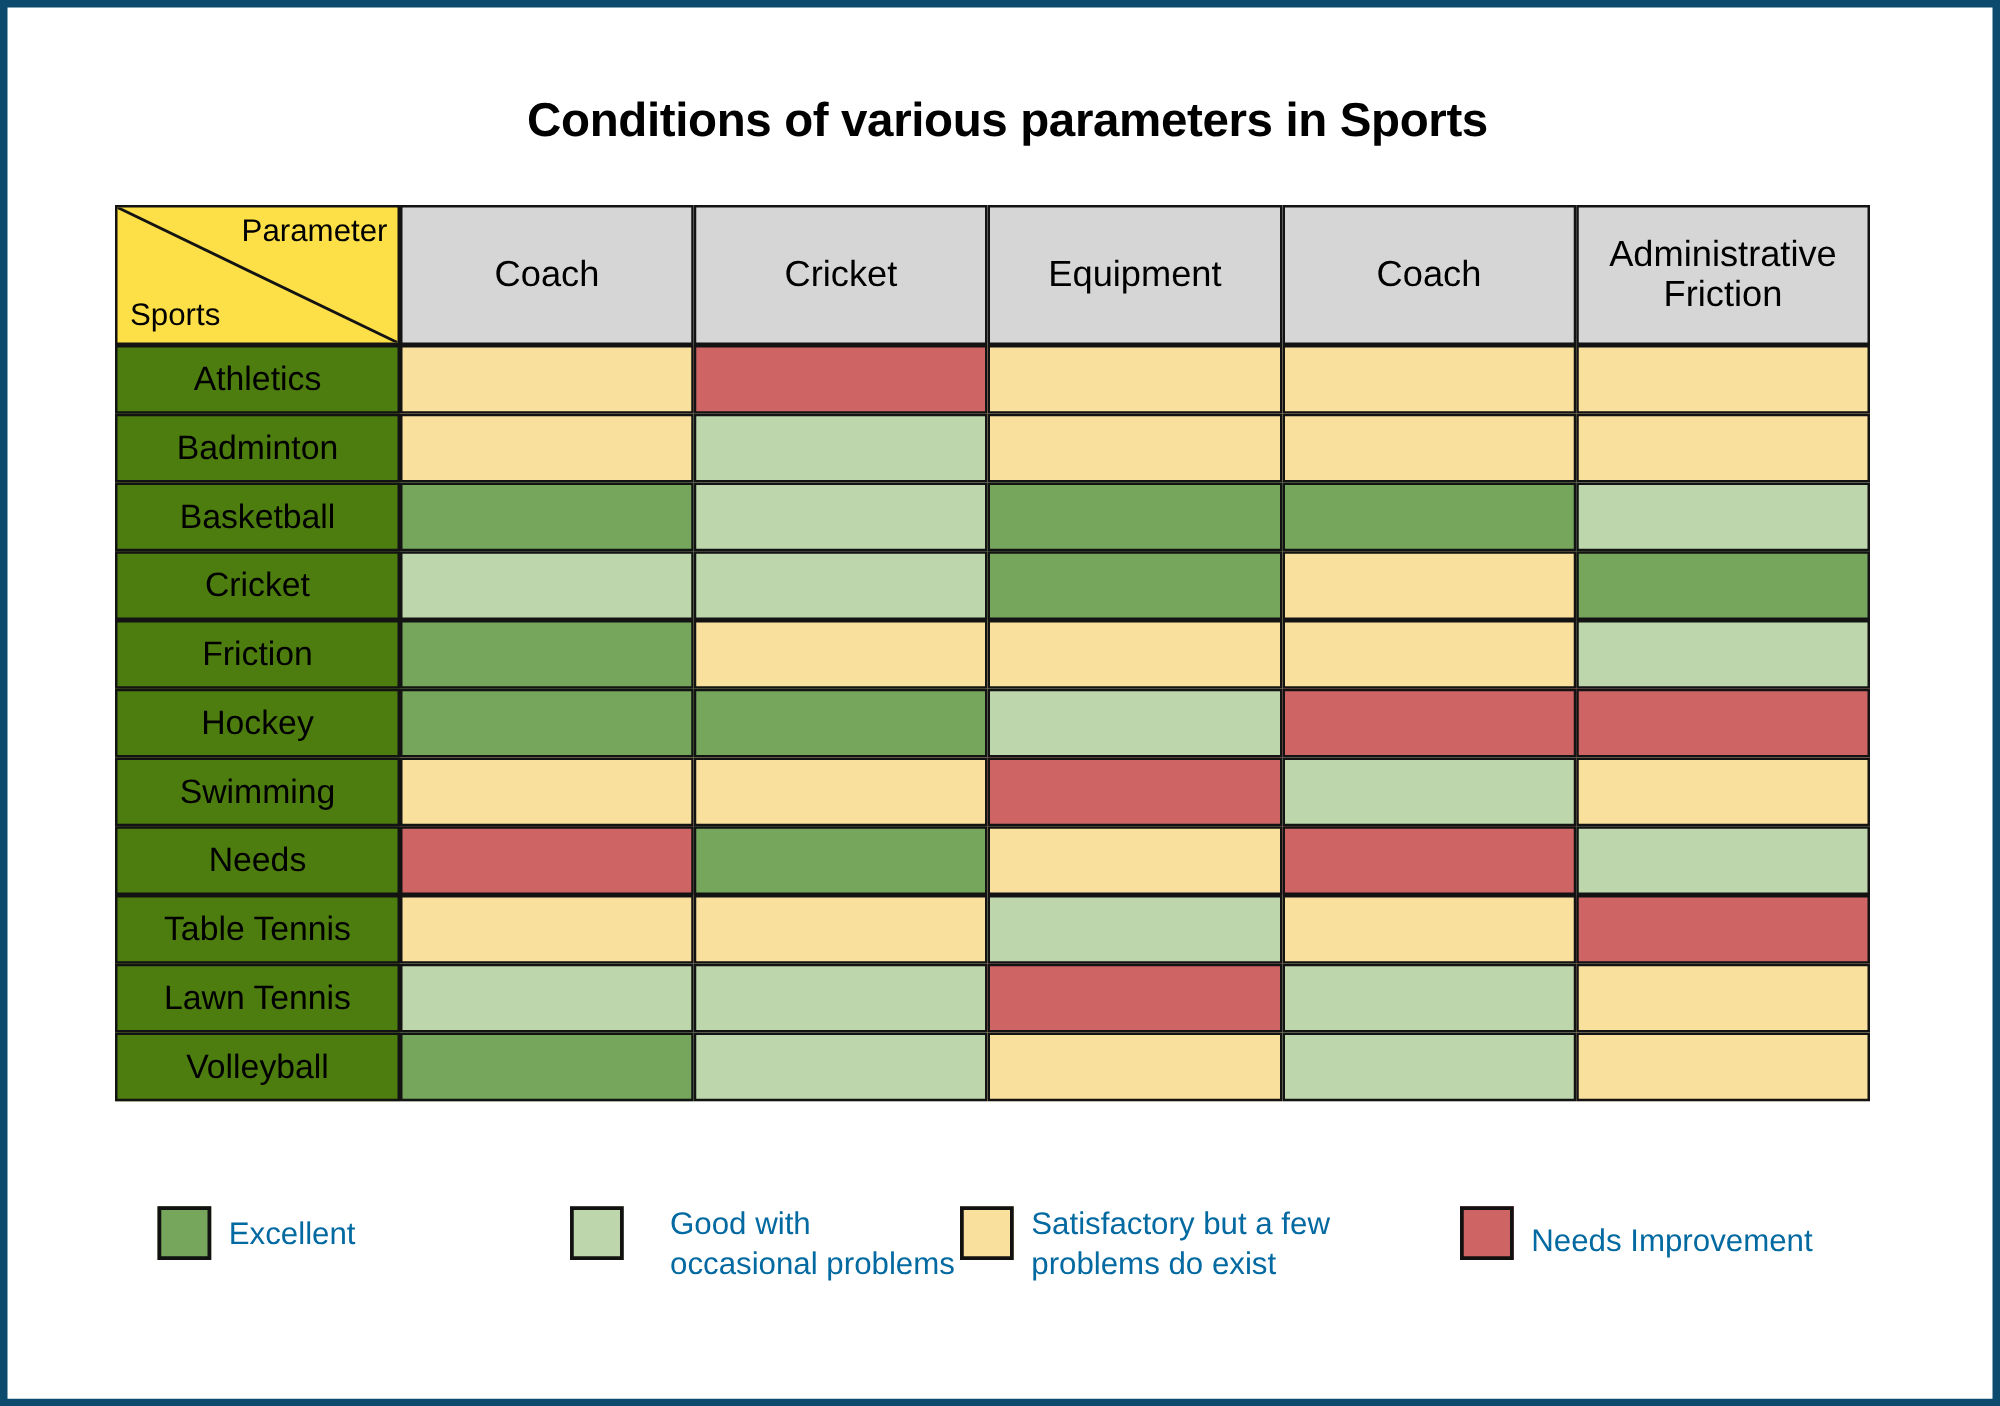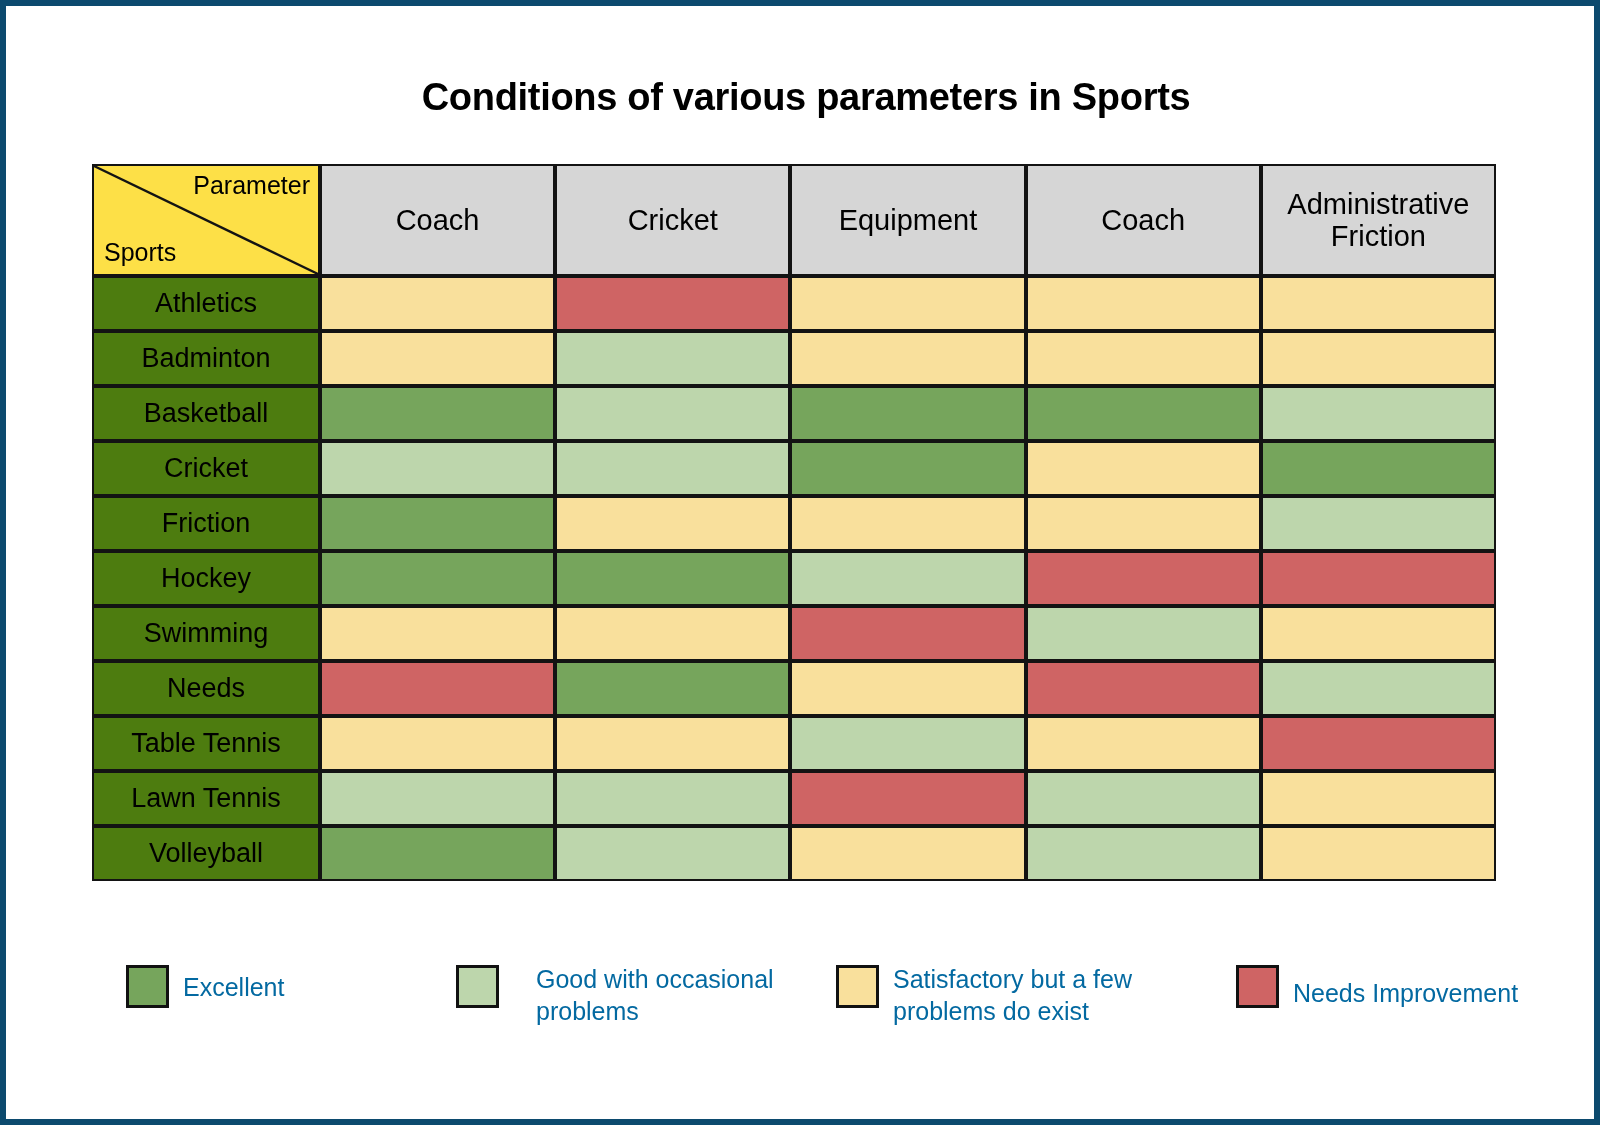--- a/index.html
+++ b/index.html
@@ -120,21 +120,21 @@
     width: 1400px;
     display: flex;
     align-items: flex-start;
   }
   .legend-item {
     display: flex;
     align-items: flex-start;
     gap: 14px;
   }
   .legend-item.i0 { width: 330px; }
-  .legend-item.i1 { width: 380px; gap: 37px; }
+  .legend-item.i1 { width: 312px; gap: 37px; }
   .legend-item.i2 { width: 400px; }
   .legend-item.i3 { width: 290px; }
 
   .legend-swatch {
     flex: 0 0 auto;
     width: 43px;
     height: 43px;
     border: 3px solid #111111;
     margin-top: 4px;
   }

